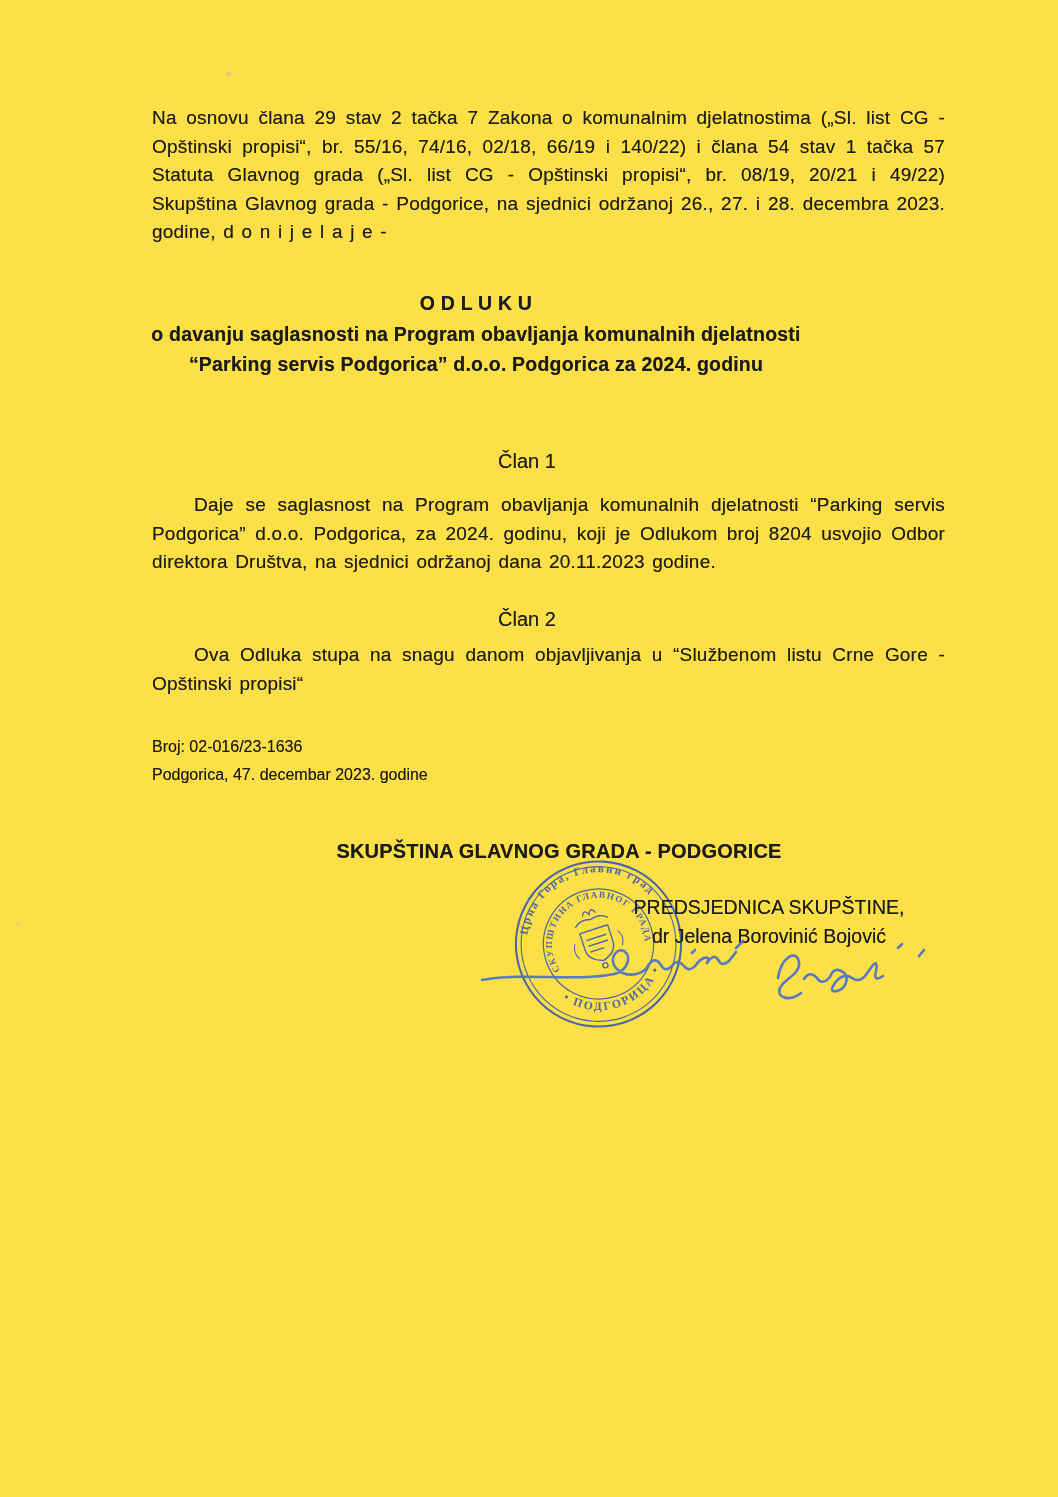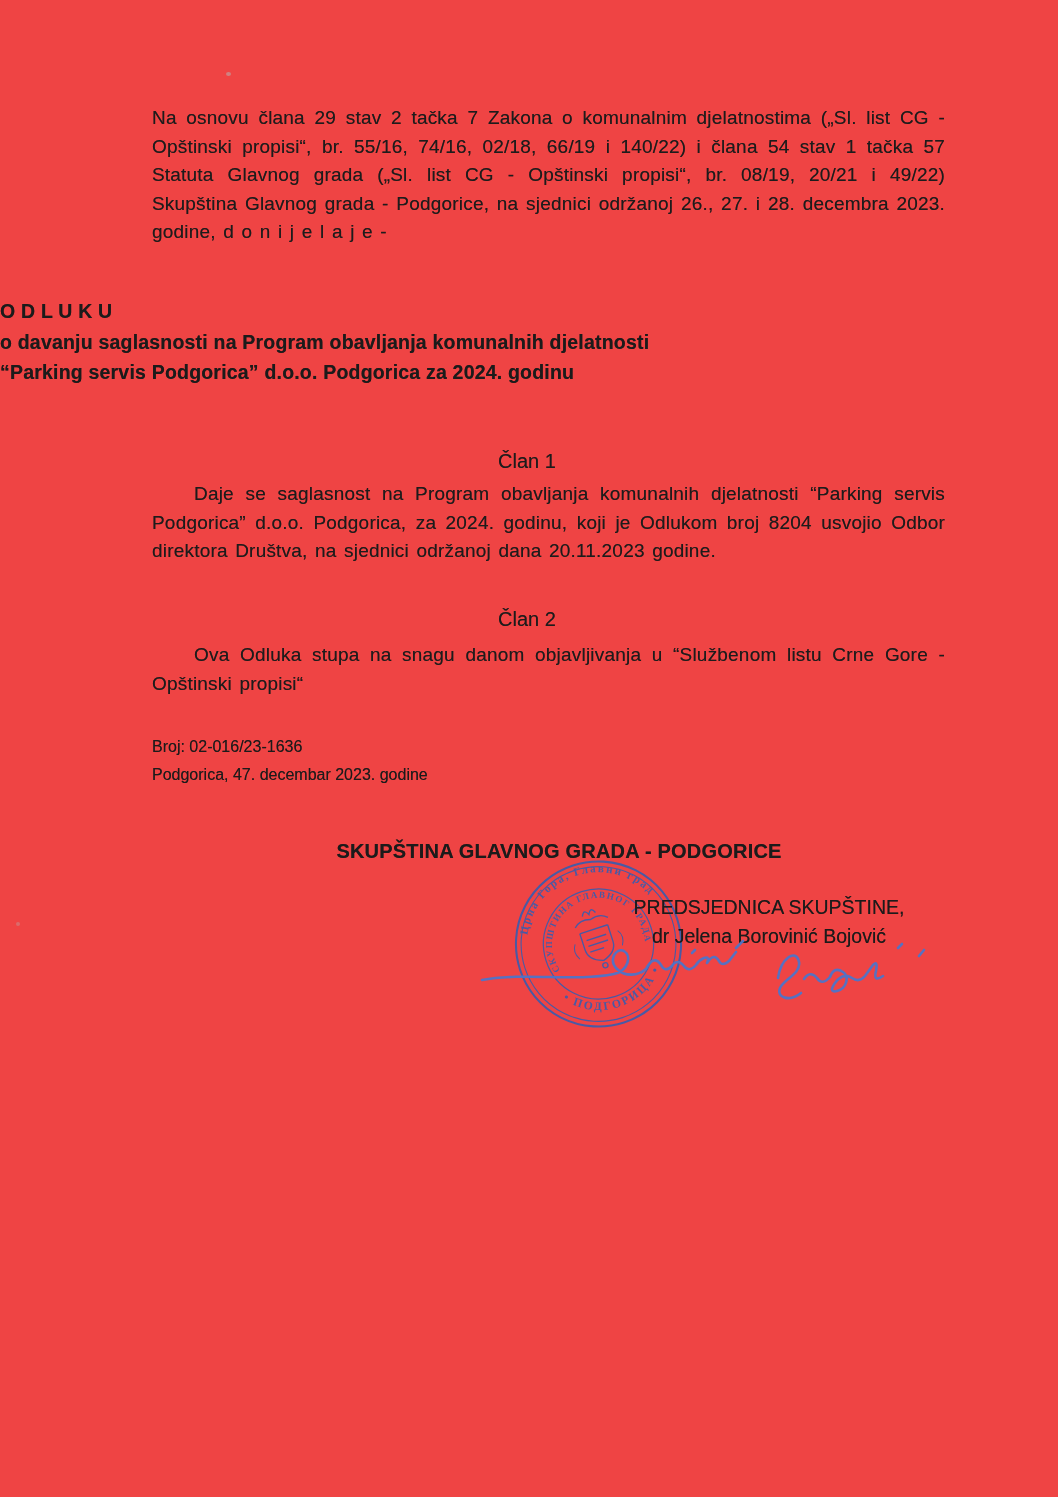--- a/index.html
+++ b/index.html
@@ -1,21 +1,21 @@
 <!DOCTYPE html>
 <html><head>
 <meta charset="utf-8">
 <style>
   * { box-sizing: border-box; margin: 0; padding: 0; }
   html, body { background: #ffffff; }
   .page {
     position: relative;
     width: 1058px;
     height: 1497px;
-    background: #ef4444;
+    background: #fde047;
     overflow: hidden;
     font-family: "Liberation Sans", sans-serif;
     color: #1b1b1b;
   }
   .body-text {
     position: absolute;
     left: 152px;
     width: 793px;
     font-size: 19px;
     line-height: 28.5px;
@@ -31,26 +31,26 @@
     left: 0;
     width: 1054px;
     text-align: center;
     text-shadow: 0 0 0.5px rgba(20,20,20,0.55);
   }
   .title-block {
     position: absolute;
     top: 288px;
     left: 0;
     width: 952px;
+    text-align: center;
     font-weight: bold;
     font-size: 19.5px;
     line-height: 30.5px;
     letter-spacing: 0.2px;
     text-shadow: 0 0 0.5px rgba(20,20,20,0.6);
-    margin-top: 8px;
   }
   .clan-heading {
     font-size: 20px;
     font-weight: normal;
     color: #1c1c1c;
   }
   .ref-block {
     position: absolute;
     left: 152px;
     top: 733px;
@@ -117,21 +117,21 @@
 
   <p class="body-text" style="top:104px;">Na osnovu člana 29 stav 2 tačka 7 Zakona o komunalnim djelatnostima („Sl. list CG - Opštinski propisi“, br. 55/16, 74/16, 02/18, 66/19 i 140/22) i člana 54 stav 1 tačka 57 Statuta Glavnog grada („Sl. list CG - Opštinski propisi“, br. 08/19, 20/21 i 49/22) Skupština Glavnog grada - Podgorice, na sjednici održanoj 26., 27. i 28. decembra 2023. godine, d o n i j e l a   j e -</p>
 
   <div class="title-block">
     <div>O D L U K U</div>
     <div>o davanju saglasnosti na Program obavljanja komunalnih djelatnosti</div>
     <div>“Parking servis Podgorica” d.o.o. Podgorica za 2024. godinu</div>
   </div>
 
   <div class="center-line clan-heading" style="top:450px;">Član 1</div>
-  <p class="body-text indent" style="top:480px;">Daje se saglasnost na Program obavljanja komunalnih djelatnosti “Parking servis Podgorica” d.o.o. Podgorica, za 2024. godinu, koji je  Odlukom broj 8204 usvojio Odbor direktora Društva, na sjednici održanoj dana  20.11.2023 godine.</p>
+  <p class="body-text indent" style="top:491px;">Daje se saglasnost na Program obavljanja komunalnih djelatnosti “Parking servis Podgorica” d.o.o. Podgorica, za 2024. godinu, koji je  Odlukom broj 8204 usvojio Odbor direktora Društva, na sjednici održanoj dana  20.11.2023 godine.</p>
 
   <div class="center-line clan-heading" style="top:608px;">Član 2</div>
   <p class="body-text indent" style="top:621px;margin-top:20px;">Ova Odluka stupa na snagu danom objavljivanja u “Službenom listu Crne Gore - Opštinski propisi“</p>
 
   <div class="ref-block">
     <div>Broj: 02-016/23-1636</div>
     <div>Podgorica, 47. decembar 2023. godine</div>
   </div>
 
   <div class="issuer-line">SKUPŠTINA GLAVNOG GRADA - PODGORICE</div>

